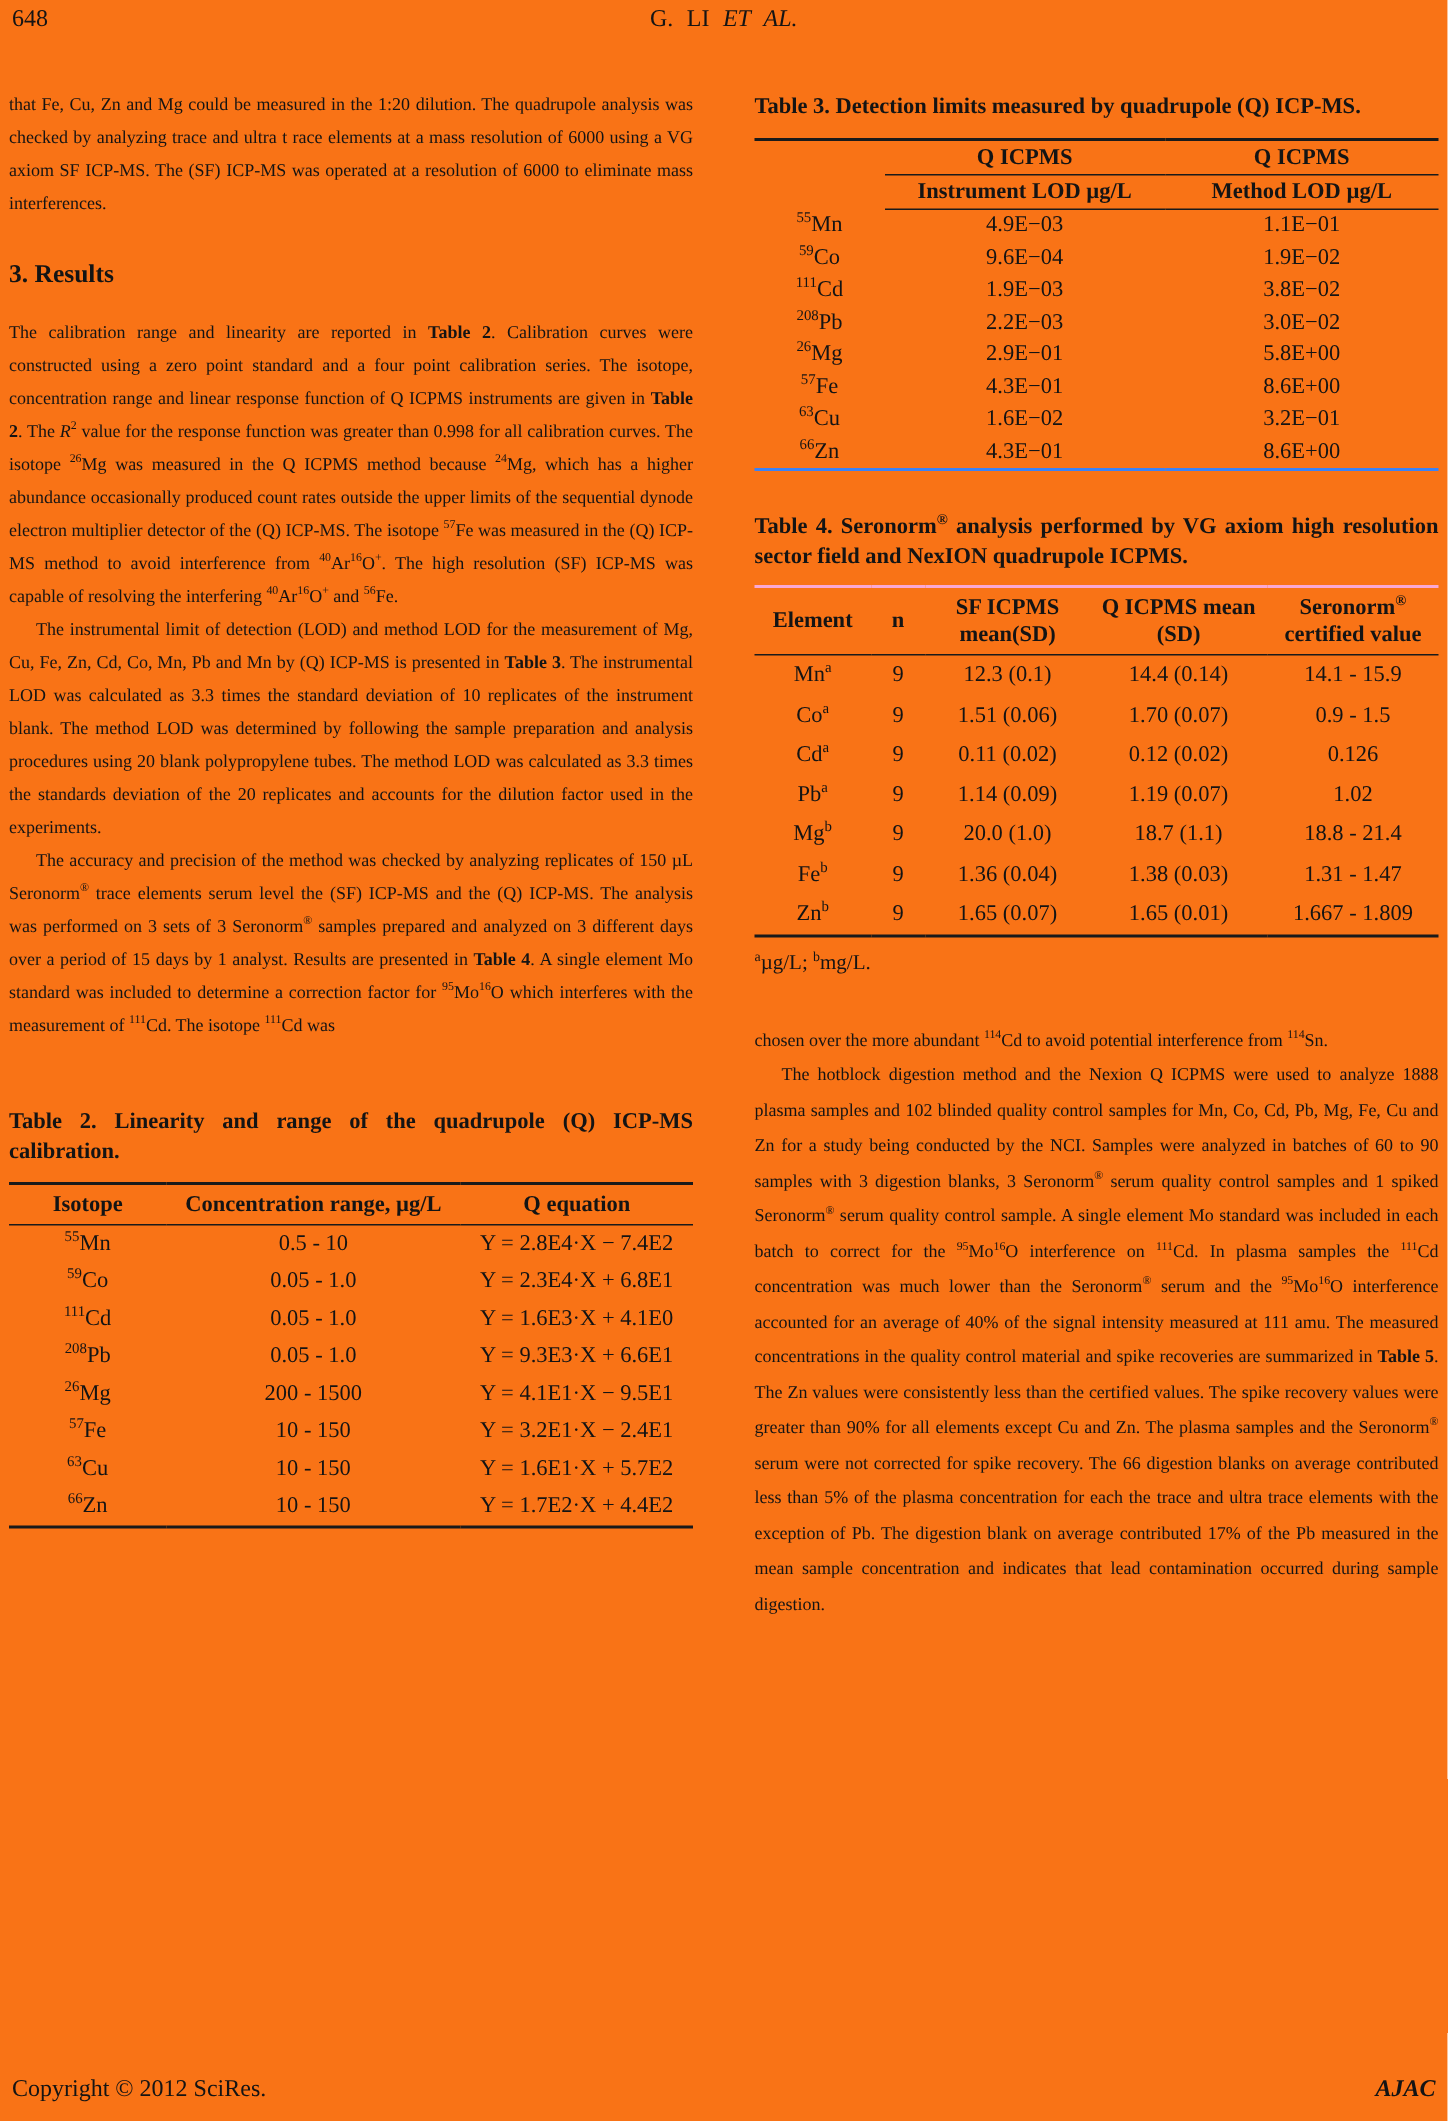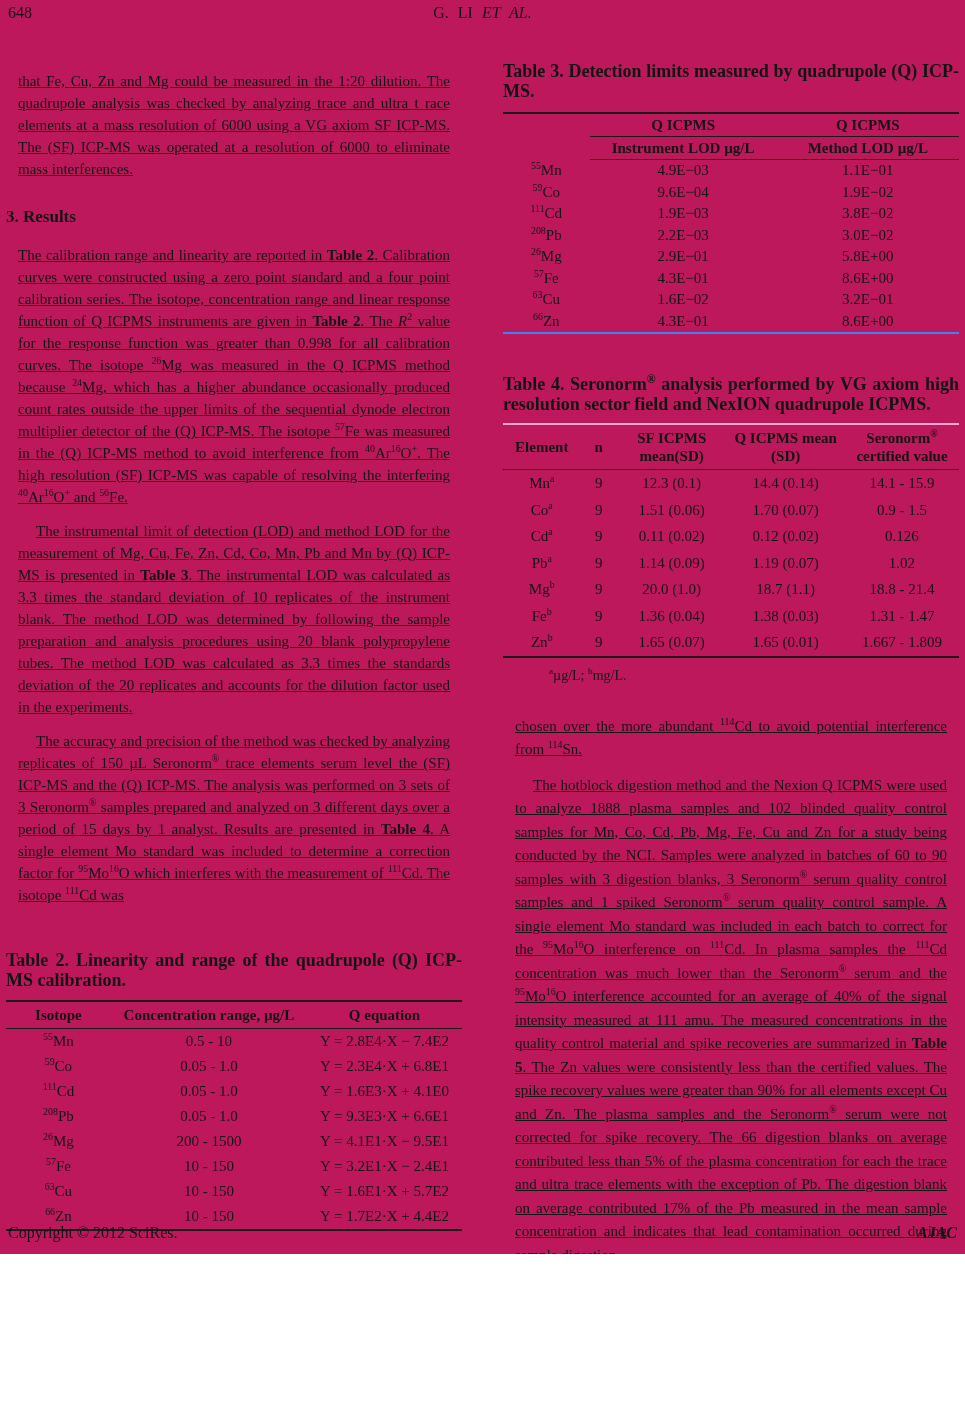--- a/index.html
+++ b/index.html
@@ -1,31 +1,31 @@
 <!DOCTYPE html>
 <html><head>
 <meta charset="utf-8">
 <style>
   html,body{margin:0;padding:0;background:#fff;}
-  .page{position:relative;width:965px;height:1254px;background:#be185d;
+  .page{position:relative;width:965px;height:1414px;background:#f97316;
         font-family:"Liberation Serif","DejaVu Serif",serif;color:#141414;overflow:hidden;}
   .hdr{position:absolute;top:4px;left:0;right:0;height:22px;font-size:16px;}
   .hdr .pageno{position:absolute;left:8px;top:0;}
   .hdr .runhead{position:absolute;left:0;right:0;top:0;text-align:center;word-spacing:5px;}
   .cols{position:absolute;top:58px;left:6px;width:953px;display:flex;}
   .col{width:457px;}
   .col.left{margin-right:41px;}
-  p.body{margin:12px;font-size:15px;line-height:22px;text-align:justify;text-decoration:underline;}
+  p.body{margin:0;font-size:12px;line-height:22px;text-align:justify;}
   .col.right p.body{line-height:23.5px;}
   p.ind{text-indent:18px;}
   h2.sect{font-size:17px;font-weight:bold;margin:24px 0 15px 0;line-height:25px;}
-  .caption{font-weight:bold;font-size:18px;line-height:20px;text-align:justify;margin:0;}
+  .caption{font-weight:bold;font-size:15px;line-height:20px;text-align:justify;margin:0;}
   .cap-t2{margin-top:44px;}
   .cap-t3{margin-top:3px;}
-  .cap-t4{margin-top:40px;}
+  .cap-t4{margin-top:27px;}
   table{width:100%;border-collapse:collapse;font-size:15px;color:#141414;}
   th,td{font-weight:normal;padding:1px 2px;text-align:center;vertical-align:middle;}
   th{font-weight:bold;}
   .t2{margin-top:10px;border-top:2px solid #1a1a1a;border-bottom:2px solid #1a1a1a;}
   .t2 thead th{border-bottom:1px solid #1a1a1a;line-height:24px;}
   .t2 tbody td{line-height:23px;}
   .t2 th:nth-child(1),.t2 td:nth-child(1){width:23%;}
   .t2 th:nth-child(2),.t2 td:nth-child(2){width:43%;}
   .t2 th:nth-child(3),.t2 td:nth-child(3){width:34%;margin-top:28px;}
   .t3{margin-top:11px;border-top:2px solid #1a1a1a;border-bottom:2px solid #3b82f6;}
@@ -37,21 +37,21 @@
   .t3 th:nth-child(2),.t3 td:nth-child(2){width:41%;}
   .t3 th:nth-child(3),.t3 td:nth-child(3){width:40%;}
   .t4{margin-top:9px;border-top:2px solid #f9a8d4;border-bottom:2px solid #1a1a1a;}
   .t4 thead th{border-bottom:1px solid #1a1a1a;line-height:18px;padding:4px 2px;}
   .t4 tbody td{line-height:24.5px;margin-top:40px;}
   .t4 th:nth-child(1),.t4 td:nth-child(1){width:17%;}
   .t4 th:nth-child(2),.t4 td:nth-child(2){width:8%;}
   .t4 th:nth-child(3),.t4 td:nth-child(3){width:24%;}
   .t4 th:nth-child(4),.t4 td:nth-child(4){width:26%;}
   .t4 th:nth-child(5),.t4 td:nth-child(5){width:25%;}
-  .footnote{font-size:14px;margin-top:9px;line-height:17px;margin-left:46px;}
+  .footnote{font-size:14px;margin-top:9px;line-height:17px;}
   .p-cont{margin-top:31px !important;}
   .ftr{position:absolute;left:8px;right:8px;bottom:10px;height:20px;font-size:16px;}
   .ftr .copy{position:absolute;left:0;top:0;}
   .ftr .jrnl{position:absolute;right:0;top:0;font-weight:bold;font-style:italic;}
   .sup{vertical-align:super;font-size:66%;line-height:0;}
   .b{font-weight:bold;}
   .i{font-style:italic;}
 </style>
 </head>
 <body>

